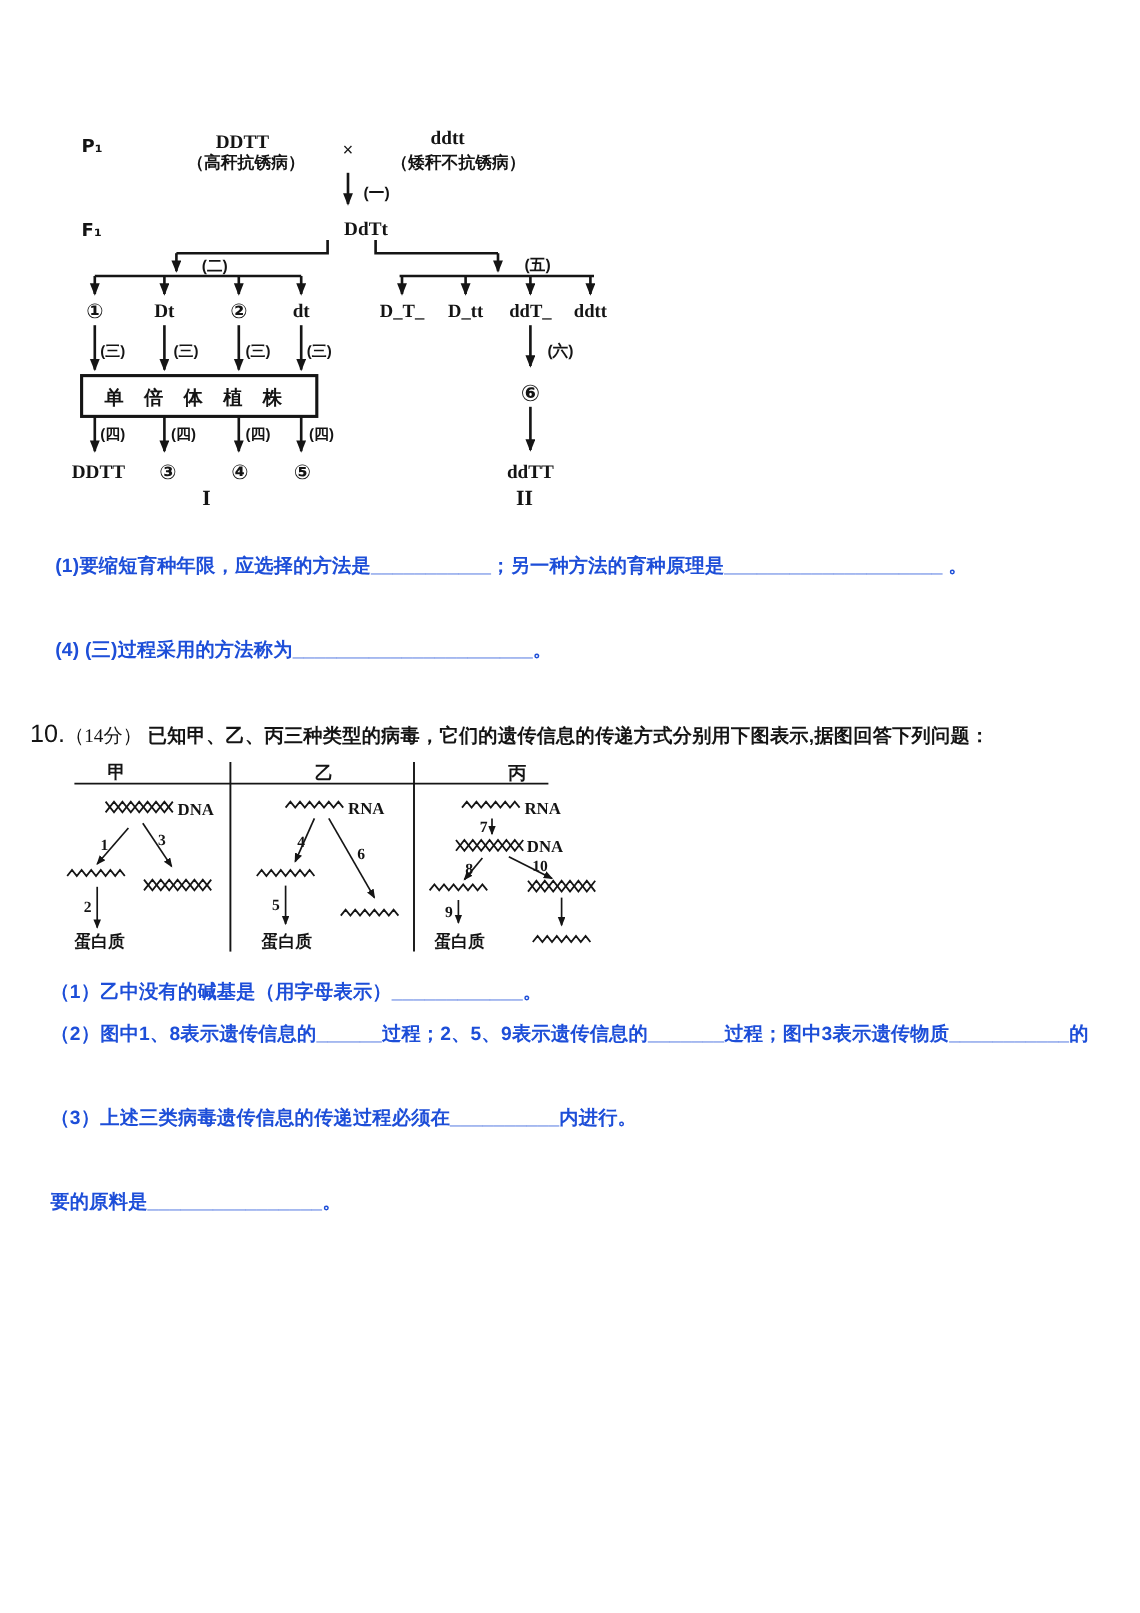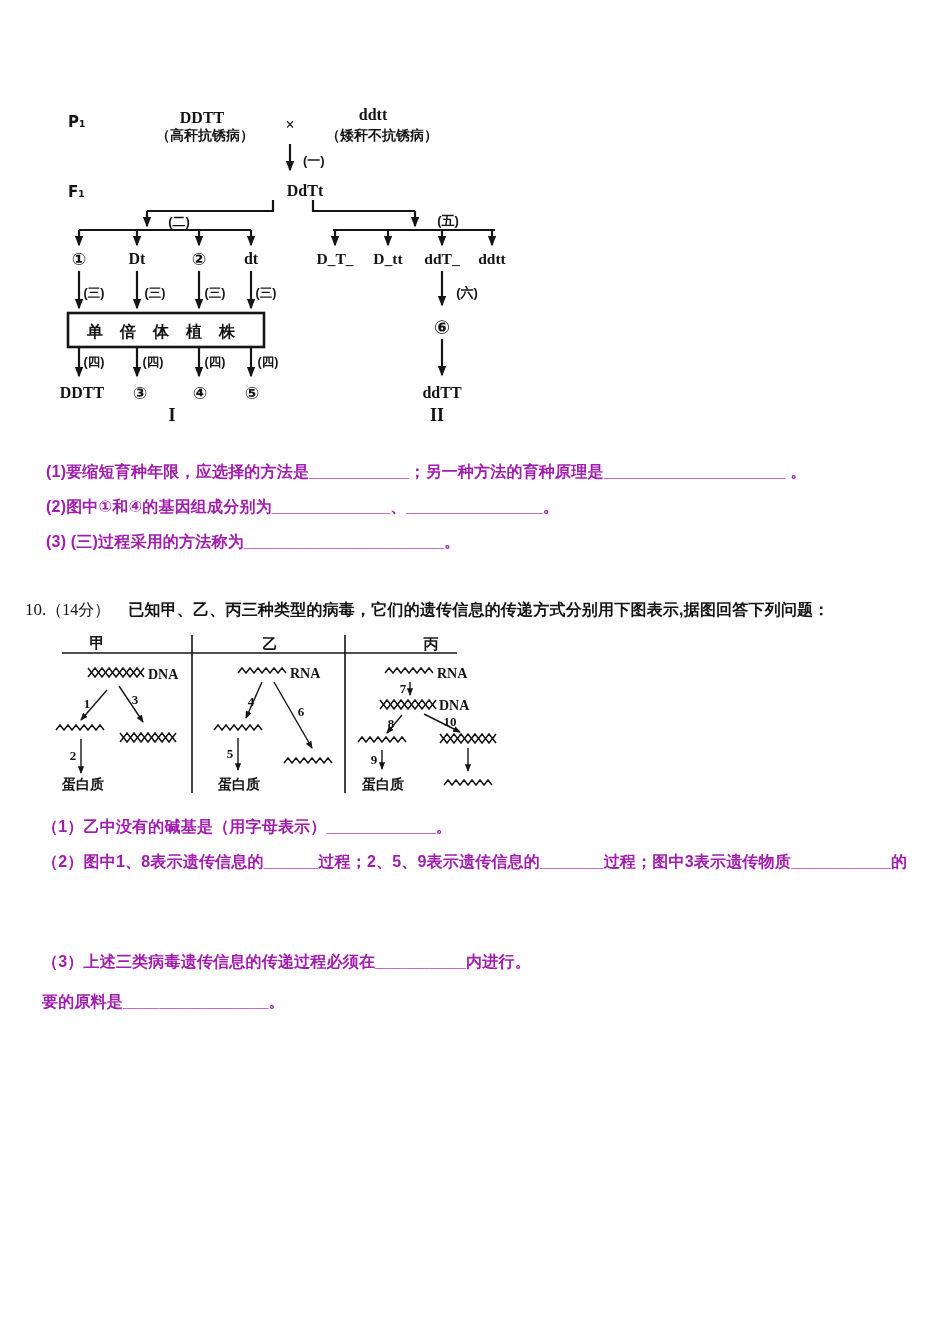--- a/index.html
+++ b/index.html
@@ -1,23 +1,23 @@
 <!DOCTYPE html>
 <html><head>
 <meta charset="utf-8">
 <style>
   html,body{margin:0;padding:0;background:#fff;}
   #page{position:relative;width:950px;height:1344px;background:#fff;overflow:hidden;
         font-family:"Liberation Sans","DejaVu Sans",sans-serif;color:#111;}
   .qline{position:absolute;font-size:16px;font-weight:bold;white-space:nowrap;
-         font-family:"Liberation Sans","DejaVu Sans",sans-serif;color:#a21caf;letter-spacing:0.2px;}
+         font-family:"Liberation Sans","DejaVu Sans",sans-serif;color:#1d4ed8;letter-spacing:0.2px;}
   .qhead{position:absolute;white-space:nowrap;color:#141414;}
-  .qnum{font-family:Liberation Serif, serif;font-weight:normal;font-size:17px;}
+  .qnum{font-family:Liberation Sans, sans-serif;font-weight:normal;font-size:21px;}
   .qpts{font-family:"Liberation Serif","DejaVu Serif",serif;font-weight:normal;font-size:16px;}
-  .qstem{font-weight:bold;font-size:16px;margin-left:18px;letter-spacing:0.2px;}
+  .qstem{font-weight:bold;font-size:16px;margin-left:5px;letter-spacing:0.2px;}
   svg{position:absolute;overflow:visible;}
   svg text{fill:#141414;}
   .t-serif{font-family:"Liberation Serif","DejaVu Serif",serif;font-weight:bold;}
   .t-sans{font-family:"DejaVu Sans","Liberation Sans",sans-serif;font-weight:bold;}
   .t-cn{font-family:"Liberation Sans","DejaVu Sans",sans-serif;font-weight:bold;}
   .ln{stroke:#151515;stroke-width:2.2;fill:none;}
   .lnv{stroke:#151515;stroke-width:1.4;fill:none;}
   .tbl{stroke:#151515;stroke-width:1.6;fill:none;}
   .strand{stroke:#151515;stroke-width:1.5;fill:none;}
   .boxr{stroke:#151515;stroke-width:2.6;fill:none;}
@@ -104,22 +104,21 @@
 
     <line x1="387" y1="171" x2="387" y2="205" class="ln" marker-end="url(#ah)"></line>
     <text x="412" y="197" text-anchor="middle" class="t-cn" font-size="13">(六)</text>
     <text x="387" y="234" text-anchor="middle" class="t-sans" font-size="19">⑥</text>
     <line x1="387" y1="239" x2="387" y2="275" class="ln" marker-end="url(#ah)"></line>
     <text x="387" y="298" text-anchor="middle" class="t-serif" font-size="16">ddTT</text>
     <text x="382" y="321" text-anchor="middle" class="t-serif" font-size="18">II</text>
   </svg>
 
   <div class="qline" style="left:46px;top:462px;">(1)要缩短育种年限，应选择的方法是___________；另一种方法的育种原理是____________________ 。</div>
-  <div class="qline" style="left:46px;top:497px;">(2)图中①和④的基因组成分别为_____________、_______________。</div>
-  <div class="qline" style="left:46px;top:532px;">(3) (三)过程采用的方法称为______________________。</div>
+  <div class="qline" style="left:46px;top:532px;">(4) (三)过程采用的方法称为______________________。</div>
 
   <div class="qhead" style="left:25px;top:600px;">
     <span class="qnum">10.</span><span class="qpts">（14分）</span><span class="qstem">已知甲、乙、丙三种类型的病毒，它们的遗传信息的传递方式分别用下图表示,据图回答下列问题：</span>
   </div>
 
   <svg style="left:50px;top:628px;" width="460" height="172" viewBox="0 0 460 172">
     <defs>
       <marker id="ah2" viewBox="0 0 8 8" markerWidth="6" markerHeight="6" refX="6.5" refY="3" orient="auto">
         <path d="M0,0 L7.5,3 L0,6 Z" fill="#151515"></path>
       </marker>
@@ -177,17 +176,17 @@
     <use href="#g-dna" xlink:href="#g-dna" x="390" y="106"></use>
     <line x1="332" y1="122" x2="332" y2="141" class="lnv" marker-end="url(#ah2)"></line>
     <text x="324" y="136" text-anchor="middle" class="t-serif" font-size="13">9</text>
     <text x="333" y="161" text-anchor="middle" class="t-cn" font-size="14">蛋白质</text>
     <line x1="418" y1="120" x2="418" y2="143" class="lnv" marker-end="url(#ah2)"></line>
     <use href="#g-rna" xlink:href="#g-rna" x="394" y="157"></use>
   </svg>
 
   <div class="qline" style="left:42px;top:817px;">（1）乙中没有的碱基是（用字母表示）____________。</div>
   <div class="qline" style="left:42px;top:852px;">（2）图中1、8表示遗传信息的______过程；2、5、9表示遗传信息的_______过程；图中3表示遗传物质___________的</div>
-  <div class="qline" style="left:42px;top:952px;text-align:center;">（3）上述三类病毒遗传信息的传递过程必须在__________内进行。</div>
+  <div class="qline" style="left:42px;top:922px;text-align:center;">（3）上述三类病毒遗传信息的传递过程必须在__________内进行。</div>
   <div class="qline" style="left:42px;top:992px;">要的原料是________________。</div>
 
 
 </div>
 
 </body></html>

